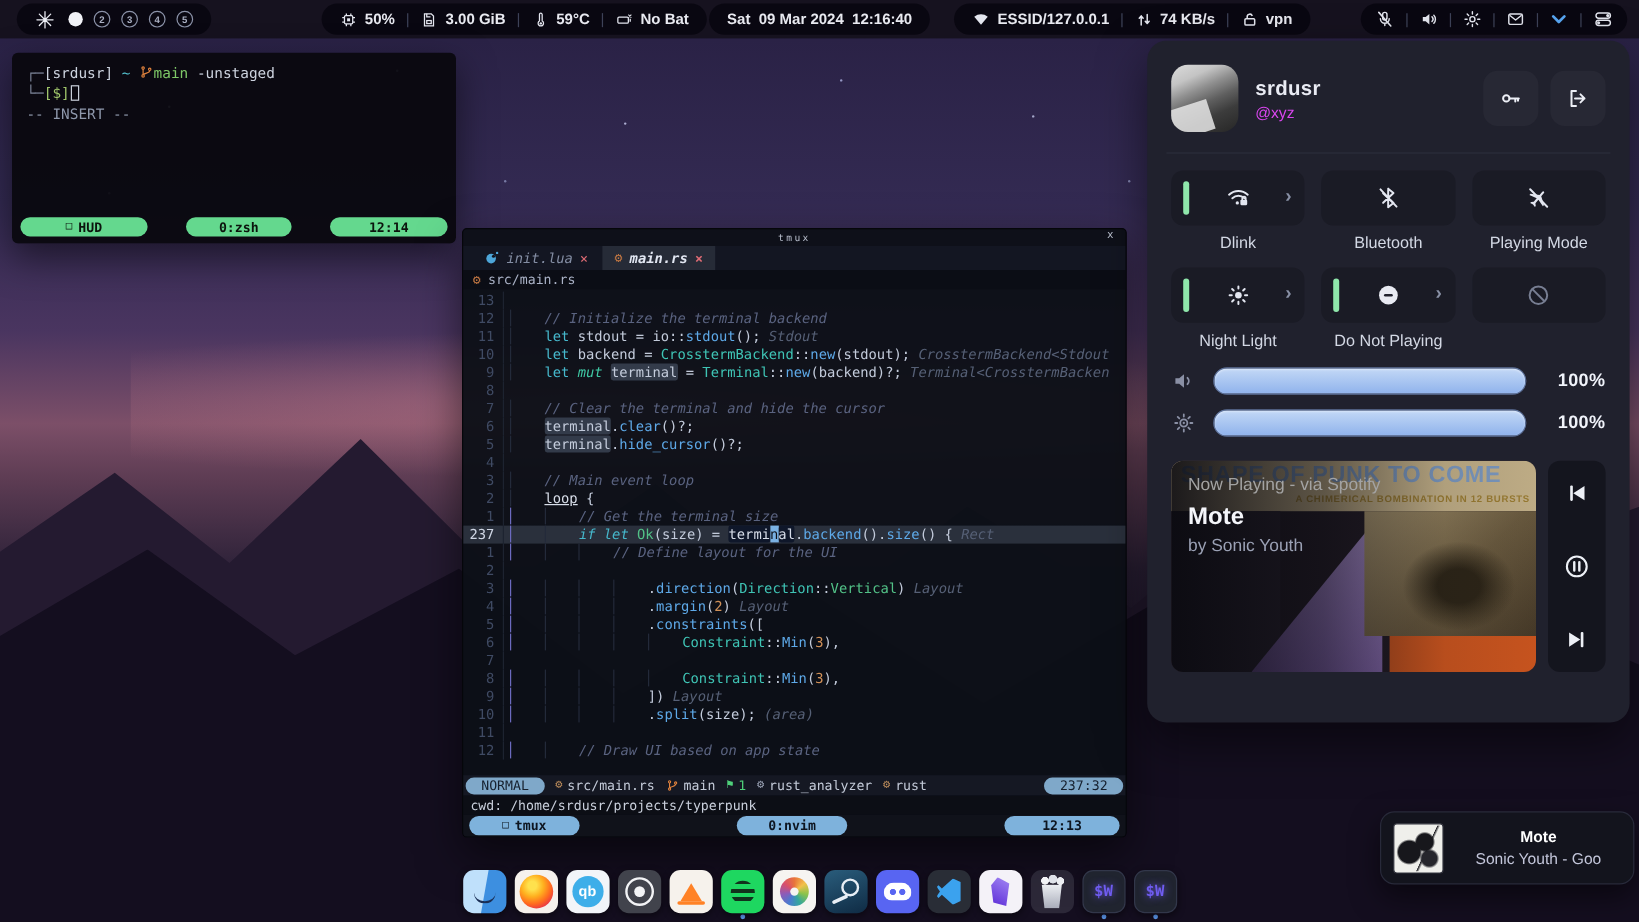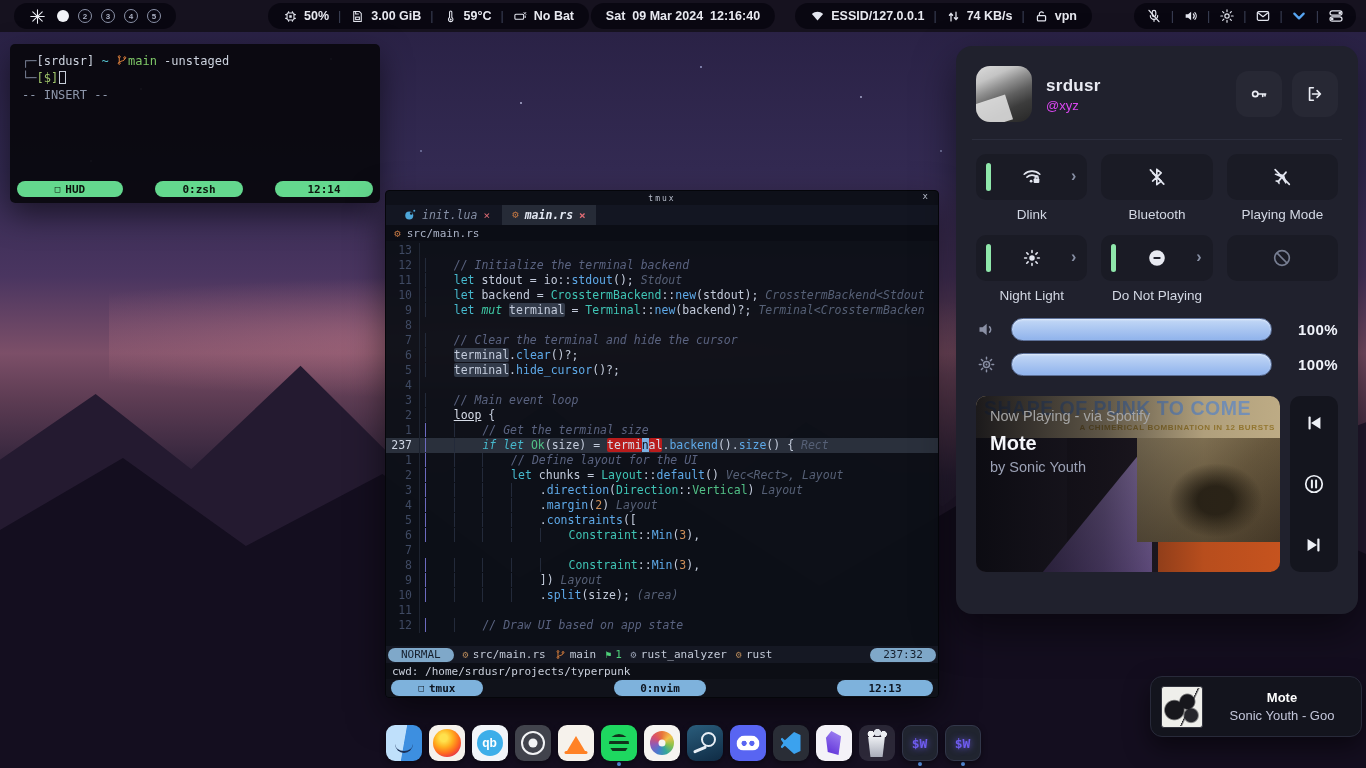--- a/index.html
+++ b/index.html
@@ -66,41 +66,41 @@
   .cl{display:flex;height:15px;line-height:15px;font-size:11.5px}
   .cl .gut{width:34px;flex:none;text-align:right;padding-right:7px;color:#3f4a63;border-right:1px solid #1d2330;margin-right:5px}
   .cl.cur{background:#2a303c}
   .cl.cur .gut{color:#cfd6e4}
   .code-text{white-space:pre}
   .tk-d{color:#c3cbdb}.tk-k{color:#46b8cc}.tk-ki{color:#46b8cc;font-style:italic}
   .tk-m{color:#3fc9a5;font-style:italic}.tk-t2{color:#3fc4b5}.tk-f{color:#5ea9e8}
   .tk-n2{color:#d09058}.tk-g{color:#52c187}.tk-c{color:#5a6380;font-style:italic}
   .tk-h{color:#566076;font-style:italic}.tk-u{color:#d8dee9;text-decoration:underline}
   .tk-w{background:#333b4a;border-radius:2px;color:#c3cbdb}
-  .tk-ws{background:#b91c1c;border-radius:2px;color:#d6dce8}
+  .tk-ws{background:#0f172a;border-radius:2px;color:#d6dce8}
   .tk-cb{background:#7ab1e3;color:#0e1118}
   .tk-i,.tk-iv{border-left:1px solid #232a3a}
   .tk-iv{border-left-color:#6c6abf}
   #statusline{position:absolute;left:0;right:0;bottom:34px;height:17px;background:#151823;display:flex;align-items:center;gap:9px;font-size:11px;color:#c3cad8;padding:0 2px}
   .spill{height:14px;border-radius:7px;background:#7fa8c9;color:#16202e;font-weight:400;display:flex;align-items:center;padding:0 13px}
   #statusline .sl-item{display:flex;align-items:center;gap:4px;white-space:nowrap}
   #statusline .gear{color:#99a1b3;font-size:10px}
   #statusline .rustc{color:#b98a5a;font-size:10px}
   #statusline .flag{color:#4fd07a;font-size:10px}
   #statusline .diag{color:#4fd07a}
   #statusline .br-ico{width:11px;height:11px;color:#e0823d}
   #statusline .br-ico svg{width:11px;height:11px}
   #statusline .spacer{flex:1}
   #cwdline{position:absolute;left:0;right:0;bottom:18px;height:16px;background:#0c0e15;color:#c9cfdb;font-size:11px;display:flex;align-items:center;padding-left:6px}
   #ed-tmuxbar{position:absolute;left:0;right:0;bottom:0;height:18px;background:#10121a;display:flex;align-items:center;justify-content:space-between;padding:0 5px}
   #ed-tmuxbar .tpill{width:92px}
   #ed-tmuxbar .tpill:last-child{width:96px}
 
   
-  #panel{position:absolute;left:956px;top:46px;width:402px;height:568px;background:#20212d;border-radius:16px;box-shadow:0 16px 40px rgba(0,0,0,.5);padding:16px 20px 0}
+  #panel{position:absolute;left:956px;top:34px;width:402px;height:568px;background:#20212d;border-radius:16px;box-shadow:0 16px 40px rgba(0,0,0,.5);padding:16px 20px 0}
   #user-row{display:flex;align-items:center;height:64px}
   #avatar{width:56px;height:56px;border-radius:14px;overflow:hidden;position:relative;flex:none;
     background:linear-gradient(155deg,#dcdcdc 0%,#c4c4c4 22%,#8f8f8f 38%,#5f5f5f 55%,#3c3c3c 72%,#262626 100%)}
   #avatar::after{content:"";position:absolute;left:-6px;bottom:-4px;width:40px;height:26px;background:#e6e6e6;transform:rotate(-18deg);opacity:.85}
   #user-meta{margin-left:14px;flex:1}
   #user-name{font-size:17px;font-weight:700;color:#e9ebf3;letter-spacing:.3px}
   #user-handle{font-size:13px;color:#d946ef;margin-top:2px}
   .sq-btn{width:46px;height:46px;border-radius:12px;background:#272834;display:flex;align-items:center;justify-content:center;margin-left:10px;color:#eceef5}
   .sq-btn svg{width:20px;height:20px}
   #panel hr{border:none;height:1px;background:#2b2d3c;margin:13px -4px 14px}
@@ -451,21 +451,20 @@
         <div class="cl cur">
           <span class="gut">237</span>
           <span class="code-text"><span class="tk-iv">    </span><span class="tk-i">    </span><span class="tk-ki">if let </span><span class="tk-g">Ok</span><span class="tk-d">(size) = </span><span class="tk-ws">termi</span><span class="tk-cb">n</span><span class="tk-ws">al</span><span class="tk-d">.</span><span class="tk-f">backend</span><span class="tk-d">().</span><span class="tk-f">size</span><span class="tk-d">() { </span><span class="tk-h">Rect</span></span>
         </div>
         <div class="cl">
           <span class="gut">1</span>
           <span class="code-text"><span class="tk-iv">    </span><span class="tk-i">    </span><span class="tk-i">    </span><span class="tk-c">// Define layout for the UI</span></span>
         </div>
         <div class="cl">
           <span class="gut">2</span>
-          <span class="code-text"><span class="tk-iv">    </span><span class="tk-i">    </span><span class="tk-i">    </span><span class="tk-k">let</span><span class="tk-d"> chunks = </span><span class="tk-t2">Layout</span><span class="tk-d">::</span><span class="tk-f">default</span><span class="tk-d">()</span><span class="tk-h"> Vec&lt;Rect&gt;, Layout</span></span>
         </div>
         <div class="cl">
           <span class="gut">3</span>
           <span class="code-text"><span class="tk-iv">    </span><span class="tk-i">    </span><span class="tk-i">    </span><span class="tk-i">    </span><span class="tk-d">.</span><span class="tk-f">direction</span><span class="tk-d">(</span><span class="tk-t2">Direction</span><span class="tk-d">::</span><span class="tk-g">Vertical</span><span class="tk-d">)</span><span class="tk-h"> Layout</span></span>
         </div>
         <div class="cl">
           <span class="gut">4</span>
           <span class="code-text"><span class="tk-iv">    </span><span class="tk-i">    </span><span class="tk-i">    </span><span class="tk-i">    </span><span class="tk-d">.</span><span class="tk-f">margin</span><span class="tk-d">(</span><span class="tk-n2">2</span><span class="tk-d">)</span><span class="tk-h"> Layout</span></span>
         </div>
         <div class="cl">

